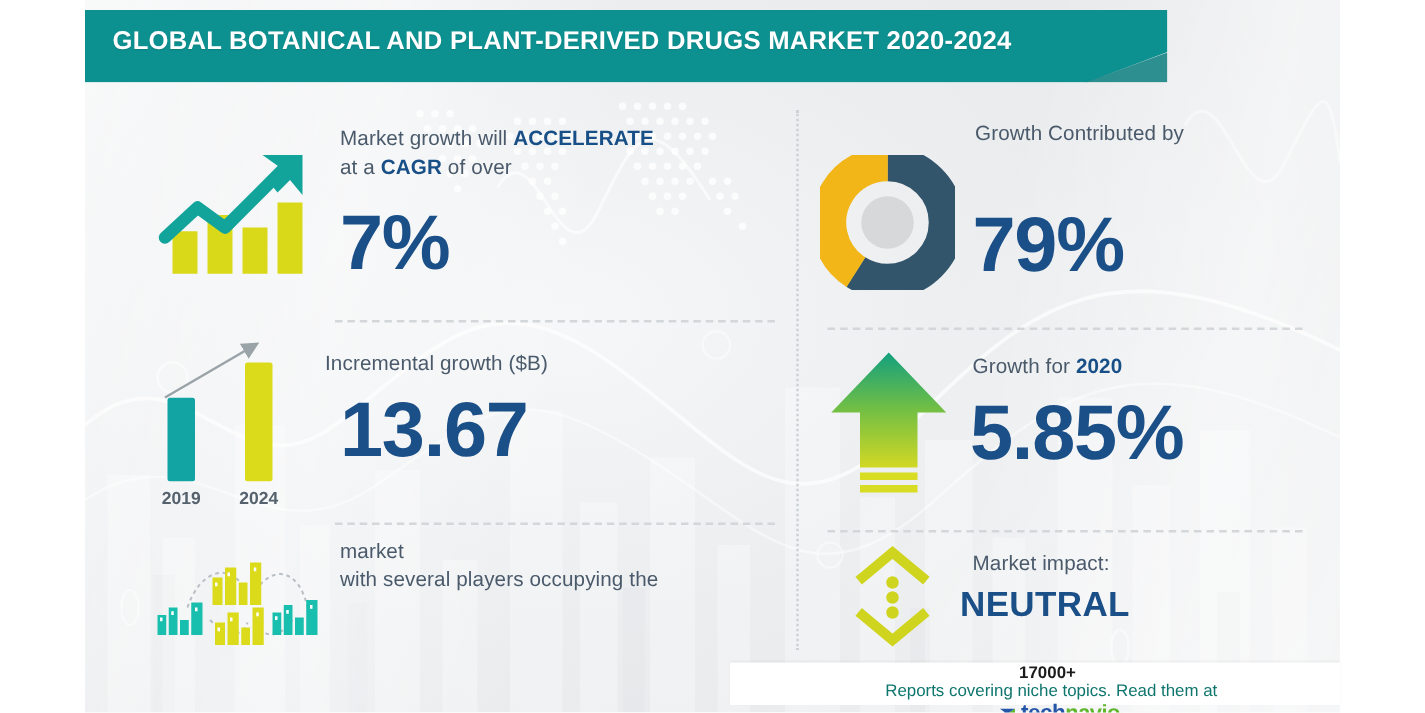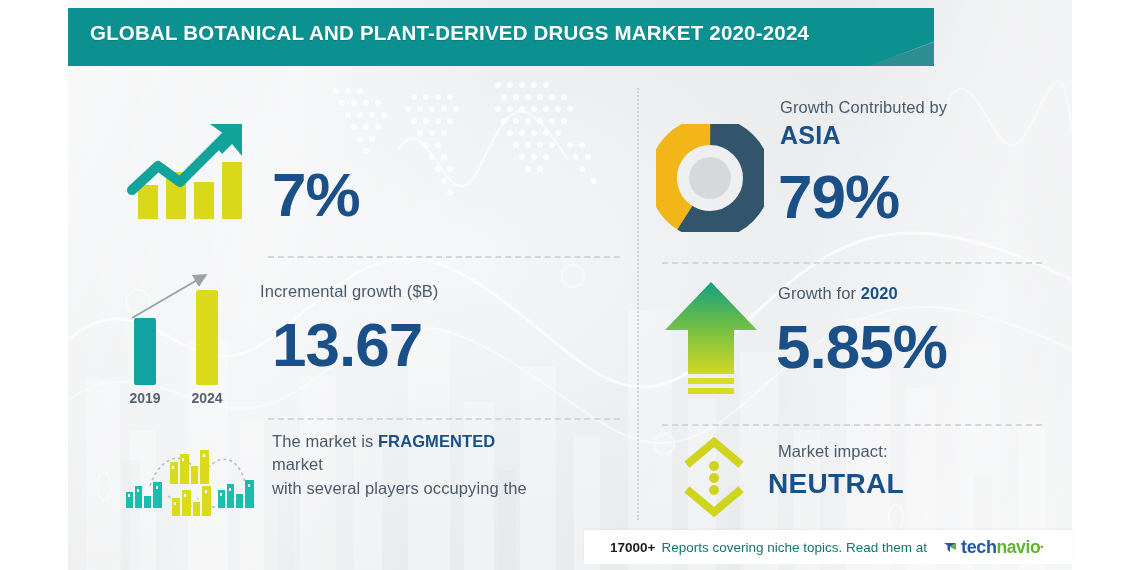--- a/index.html
+++ b/index.html
@@ -120,20 +120,21 @@
   }
 
   
   .footer {
     position: absolute; left: 584px; top: 530px;
     width: 488px; height: 34px;
     background: #ffffff;
     display: flex; align-items: center;
     padding-left: 26px;
     box-shadow: 0 -1px 2px rgba(0,0,0,0.05);
+    flex-direction: column;
   }
   .footer-count {
     color: #1c1c1c; font-size: 13.5px; font-weight: bold; margin-right: 6px;
   }
   .footer-text { color: #0f766e; font-size: 13.5px; }
   .logo { display: flex; align-items: center; margin-left: 16px; }
   .logo-tech { color: #2656a8; font-size: 18px; font-weight: bold; letter-spacing: -0.4px; }
   .logo-navio { color: #5fb52b; font-size: 17.5px; font-weight: bold; letter-spacing: -0.4px; }
   .logo-dot { color: #5fb52b; font-size: 9px; vertical-align: super; }
 
@@ -303,20 +304,28 @@
   <div class="cell" style="left:0;top:88px;width:640px;height:165px;">
     <svg class="cell-icon" style="left:118px;top:22px;" width="140" height="115" viewBox="0 0 140 115">
       <rect x="20" y="75" width="20" height="34" fill="#d9d919"></rect>
       <rect x="48" y="62" width="20" height="47" fill="#d9d919"></rect>
       <rect x="76" y="72" width="20" height="37" fill="#d9d919"></rect>
       <rect x="104" y="52" width="20" height="57" fill="#d9d919"></rect>
       <path d="M14,80 L40,56 L62,72 L112,22" fill="none" stroke="#12a39b" stroke-width="10" stroke-linecap="round" stroke-linejoin="round"></path>
       <path d="M92,14 L124,14 L124,46 L114,34 L104,44 L96,34 L106,24 Z" fill="#12a39b"></path>
     </svg>
 
+    <div class="cell-text" style="left:272px;top:12px;width:340px;">
+      <div class="label">
+        <span>Market growth will </span><b>ACCELERATE</b>
+      </div>
+      <div class="label">
+        <span>at a </span><b>CAGR</b><span> of over</span>
+      </div>
+    </div>
 
     <div class="cell-text bignum xl" style="left:272px;top:76px;">7%</div>
   </div>
 
   <div class="cell" style="left:0;top:258px;width:640px;height:158px;">
     <svg class="cell-icon" style="left:108px;top:4px;" width="145" height="150" viewBox="0 0 145 150">
       <defs>
         <marker id="arrHead" markerWidth="7" markerHeight="7" refX="5" refY="3.5" orient="auto">
           <path d="M0,0 L7,3.5 L0,7 z" fill="#9aa3a8"></path>
         </marker>
@@ -372,38 +381,34 @@
           <rect x="70" y="54" width="9" height="26"></rect>
         <rect x="81" y="66" width="7" height="14"></rect>
           <rect x="90" y="50" width="9" height="30"></rect>
         <rect x="62" y="66" width="2" height="3" fill="#ffffff"></rect>
         <rect x="72" y="58" width="2" height="3" fill="#ffffff"></rect>
         <rect x="93" y="54" width="2" height="3" fill="#ffffff"></rect>
       </g>
     </svg>
 
     <div class="cell-text" style="left:272px;top:10px;width:350px;">
-      <div class="label">
-        <span>The market is </span><b>FRAGMENTED</b>
-      </div>
       <div class="label">market</div>
       <div class="label">with several players occupying the</div>
     </div>
   </div>
 
   <div class="cell" style="left:640px;top:88px;width:432px;height:172px;">
     <svg class="cell-icon" style="left:16px;top:36px;" width="108" height="108" viewBox="0 0 108 108">
       <circle cx="54" cy="54" r="47" fill="none" stroke="#33556b" stroke-width="28" stroke-dasharray="174.2 121.1" transform="rotate(-90 54 54)"></circle>
       <circle cx="54" cy="54" r="47" fill="none" stroke="#f2b619" stroke-width="28" stroke-dasharray="121.1 174.2" transform="rotate(122.4 54 54)"></circle>
       <circle cx="54" cy="54" r="21" fill="#d6d8da"></circle>
     </svg>
 
     <div class="cell-text" style="left:140px;top:8px;width:280px;">
       <div class="label">Growth Contributed by</div>
-      <div class="strong-word" style="margin-top:2px;">ASIA</div>
     </div>
 
     <div class="cell-text bignum xl" style="left:138px;top:78px;">79%</div>
   </div>
 
   <div class="cell" style="left:640px;top:264px;width:432px;height:158px;">
     <svg class="cell-icon" style="left:22px;top:14px;" width="98" height="118" viewBox="0 0 98 118">
       <defs>
         <linearGradient id="arrGrad" x1="0" y1="0" x2="0" y2="1">
           <stop offset="0%" stop-color="#13a07f"></stop>

